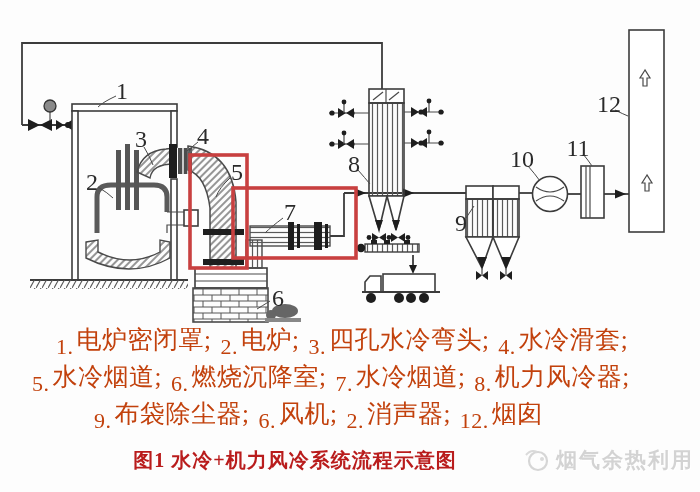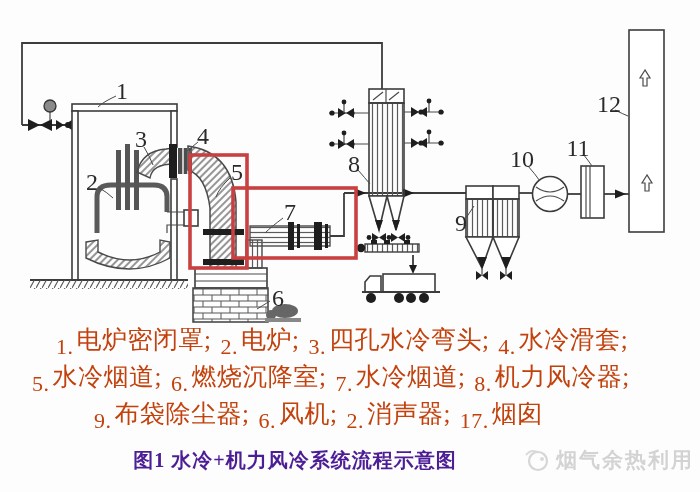--- a/index.html
+++ b/index.html
@@ -15,21 +15,21 @@
   svg .shell{stroke:#5a5a5a;stroke-width:5;fill:none;}
   svg .leader{stroke:#4a4a4a;stroke-width:1;fill:none;}
   
   .legend-row{position:absolute;white-space:nowrap;font-size:25px;letter-spacing:.5px;color:#c2410c;}
   .legend-row .num{display:inline-block;font-size:22px;transform:translateY(6px);margin:0 3px 0 9px;}
   .legend-row .num:first-child{margin-left:0;}
   .row1{left:56px;top:323px;}
   .row2{left:32px;top:360px;}
   .row3{left:94px;top:397px;}
   .caption{position:absolute;left:35px;top:447px;width:520px;text-align:center;
-           font-size:20px;font-weight:bold;color:#4c1d95;letter-spacing:1px;}
+           font-size:20px;font-weight:bold;color:#b91c1c;letter-spacing:1px;}
   .watermark{position:absolute;right:6px;top:445px;display:flex;align-items:center;gap:4px;}
   .watermark .wm-text{font-size:21px;font-weight:bold;color:#d3d3d3;letter-spacing:2px;
                       text-shadow:1px 1px 0 #ffffff;}
 </style>
 </head>
 <body>
 
 <div class="page">
 
   <div class="diagram-wrap">
@@ -300,21 +300,21 @@
   </svg>
   </div>
 
   <div class="legend-row row1">
     <span class="num">1.</span><span>电炉密闭罩;</span><span class="num">2.</span><span>电炉;</span><span class="num">3.</span><span>四孔水冷弯头;</span><span class="num">4.</span><span>水冷滑套;</span>
   </div>
   <div class="legend-row row2">
     <span class="num">5.</span><span>水冷烟道;</span><span class="num">6.</span><span>燃烧沉降室;</span><span class="num">7.</span><span>水冷烟道;</span><span class="num">8.</span><span>机力风冷器;</span>
   </div>
   <div class="legend-row row3">
-    <span class="num">9.</span><span>布袋除尘器;</span><span class="num">6.</span><span>风机;</span><span class="num">2.</span><span>消声器;</span><span class="num">17.</span><span>烟囱</span>
+    <span class="num">9.</span><span>布袋除尘器;</span><span class="num">6.</span><span>风机;</span><span class="num">2.</span><span>消声器;</span><span class="num">12.</span><span>烟囱</span>
   </div>
 
   <div class="caption">图1 水冷+机力风冷系统流程示意图</div>
 
   <div class="watermark">
     <svg width="30" height="30" viewBox="0 0 30 30">
       <circle cx="16" cy="16" r="9" fill="none" stroke="#d6d6d6" stroke-width="2.2"></circle>
       <path d="M4,10 Q9,4 15,7" fill="none" stroke="#dadada" stroke-width="2"></path>
       <circle cx="20" cy="14" r="2" fill="#dadada"></circle>
     </svg>

